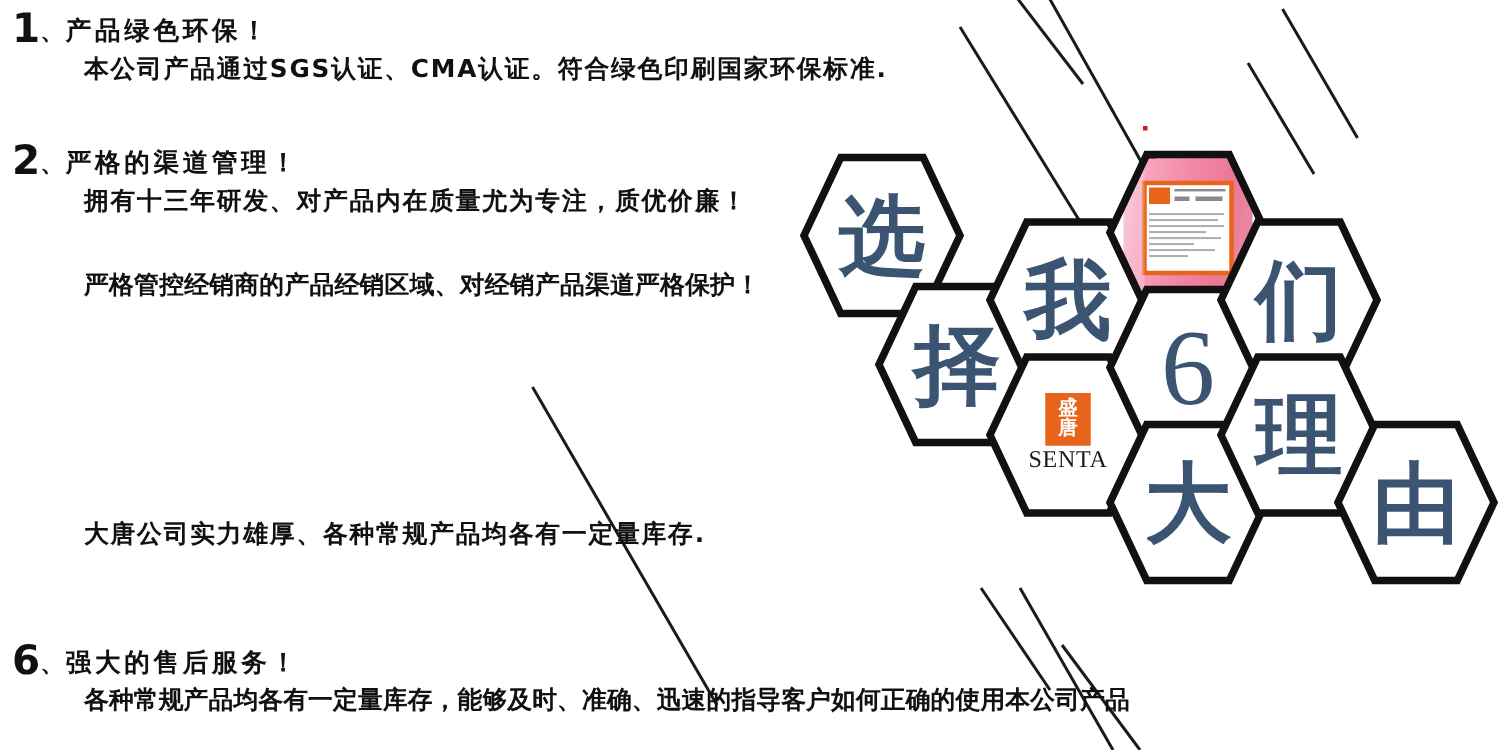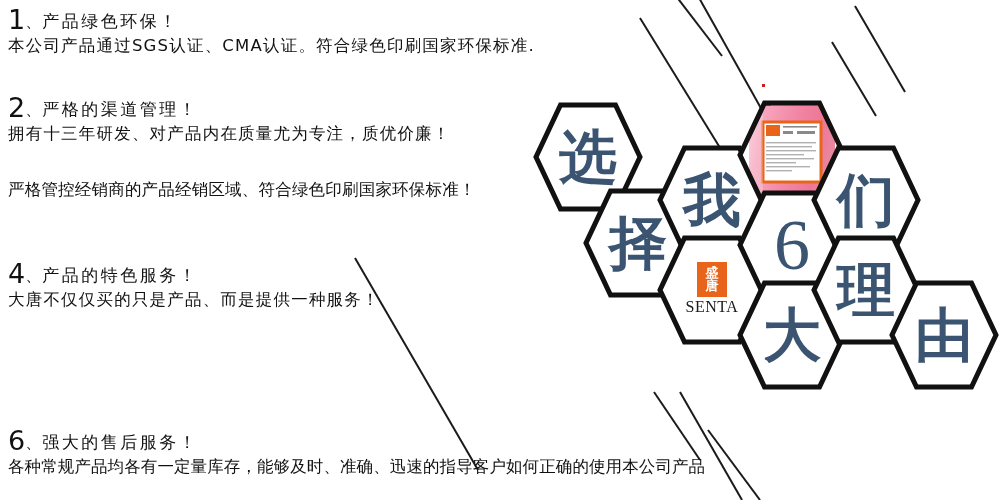--- a/index.html
+++ b/index.html
@@ -9,32 +9,32 @@
     font-family:"DejaVu Sans","Liberation Sans",sans-serif;
     overflow:hidden;position:relative;
   }
   #stage{position:relative;width:1000px;height:500px;overflow:hidden;background:#fff;}
 
   
   #bg-lines{position:absolute;left:0;top:0;width:1000px;height:500px;pointer-events:none;}
 
   
   #features{position:absolute;left:8px;top:0;width:620px;height:500px;}
-  .feature{position:absolute;left:0;width:620px;}
+  .feature{position:absolute;left:0;width:620px;font-weight:bold;}
   .f-head{white-space:nowrap;line-height:1;}
   .f-num{
     font-size:27px;color:#111;letter-spacing:0;
     font-family:"DejaVu Sans","Liberation Sans",sans-serif;
     vertical-align:-2px;
   }
   .f-dun{font-size:16px;color:#111;letter-spacing:1px;}
   .f-title{font-size:17px;color:#111;letter-spacing:2.5px;}
   .f-body{
     font-size:16.5px;color:#111;letter-spacing:1.2px;
-    white-space:nowrap;margin-top:5px;line-height:1;
+    white-space:nowrap;margin-top:5px;line-height:1;margin-left:48px;
   }
   .f-body.tight{letter-spacing:0.2px;}
 
   
   #hive{position:absolute;left:0;top:0;width:1000px;height:500px;}
   .hex{position:absolute;}
   .hex svg{display:block;overflow:visible;}
   .hexlabel{
     position:absolute;display:flex;align-items:center;justify-content:center;
     color:#3a5472;font-weight:bold;
@@ -89,31 +89,26 @@
     </div>
 
     <div class="feature" style="top:94px">
       <div class="f-head">
         <span class="f-num">2</span><span class="f-dun">、</span><span class="f-title">严格的渠道管理！</span>
       </div>
       <div class="f-body">拥有十三年研发、对产品内在质量尤为专注，质优价廉！</div>
     </div>
 
     <div class="feature" style="top:177px">
-      <div class="f-body tight">严格管控经销商的产品经销区域、符合绿色印刷国家环保标准！</div>
-    </div>
-
-    <div class="feature" style="top:260px">
-      <div class="f-head">
-        <span class="f-num">4</span><span class="f-dun">、</span><span class="f-title">产品的特色服务！</span>
-      </div>
-      <div class="f-body">大唐不仅仅买的只是产品、而是提供一种服务！</div>
-    </div>
+      <div class="f-body tight">严格管控经销商的产品经销区域、对经销产品渠道严格保护！</div>
+    </div>
+
 
     <div class="feature" style="top:343px">
+      <div class="f-body">大唐公司实力雄厚、各种常规产品均各有一定量库存.</div>
     </div>
 
     <div class="feature" style="top:427px;width:990px">
       <div class="f-head">
         <span class="f-num">6</span><span class="f-dun">、</span><span class="f-title">强大的售后服务！</span>
       </div>
       <div class="f-body tight" style="letter-spacing:0.1px">各种常规产品均各有一定量库存，能够及时、准确、迅速的指导客户如何正确的使用本公司产品</div>
     </div>
 
   </div>

